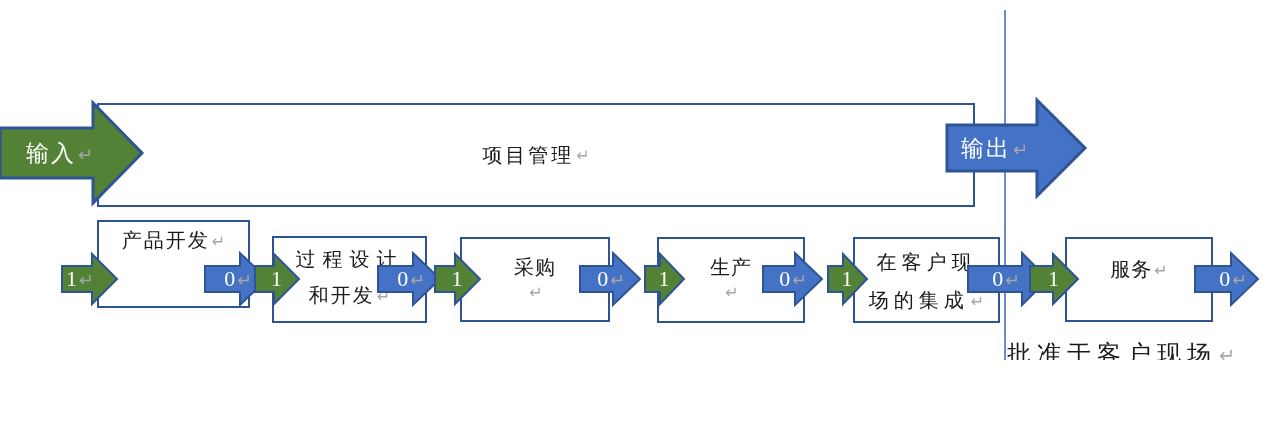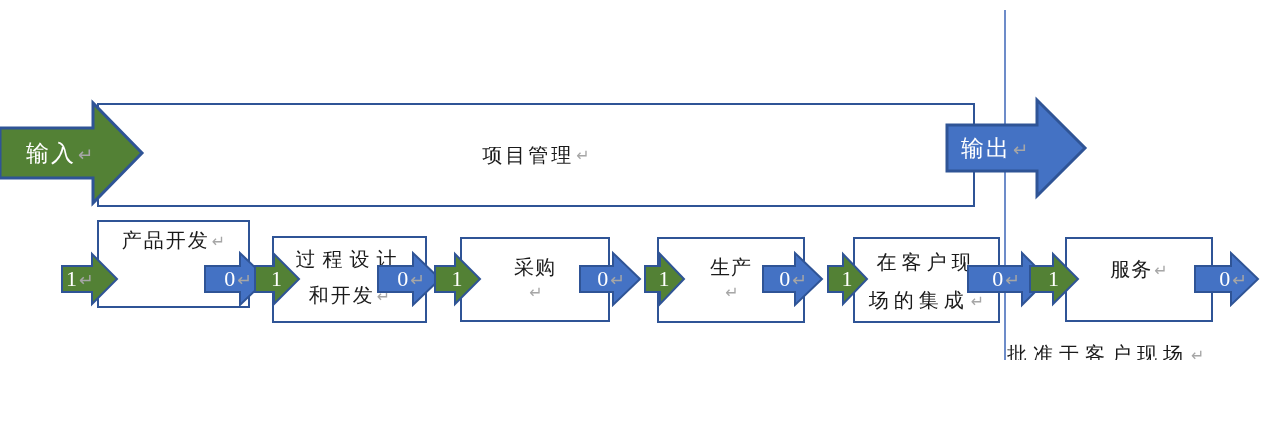--- a/index.html
+++ b/index.html
@@ -28,21 +28,21 @@
   .ls2{letter-spacing:2px;}
   .arrow{position:absolute;z-index:2;}
   .arrow svg{position:absolute;left:0;top:0;overflow:visible;}
   .alabel{position:absolute;top:50%;left:50%;transform:translate(-55%,-50%);
           color:#fff;font-size:22px;line-height:1;white-space:nowrap;z-index:3;}
   .alabel.g0{left:4px;transform:translateY(-50%);}
   .alabel.ar{left:auto;right:15px;transform:translateY(-50%);}
   .biglabel{position:absolute;top:50%;transform:translateY(-50%);color:#fff;
             font-size:23px;letter-spacing:2px;line-height:1;white-space:nowrap;z-index:3;}
   .pmark{color:#A6A6A6;font-size:0.8em;margin-left:2px;font-family:"DejaVu Sans",sans-serif;letter-spacing:0;}
-  .footnote{position:absolute;left:1007px;top:341px;font-size:20px;letter-spacing:6px;z-index:1;line-height:26px;}
+  .footnote{position:absolute;left:1007px;top:341px;font-size:24px;letter-spacing:6px;z-index:1;line-height:26px;}
 </style>
 </head>
 <body>
 
 <div class="canvas">
 
   <div class="vline" style="background: rgb(109, 140, 201);"></div>
 
   <div class="arrow" style="left:0px;top:103px;width:142px;height:100px">
       <svg width="142" height="100" viewBox="0 0 142 100">

